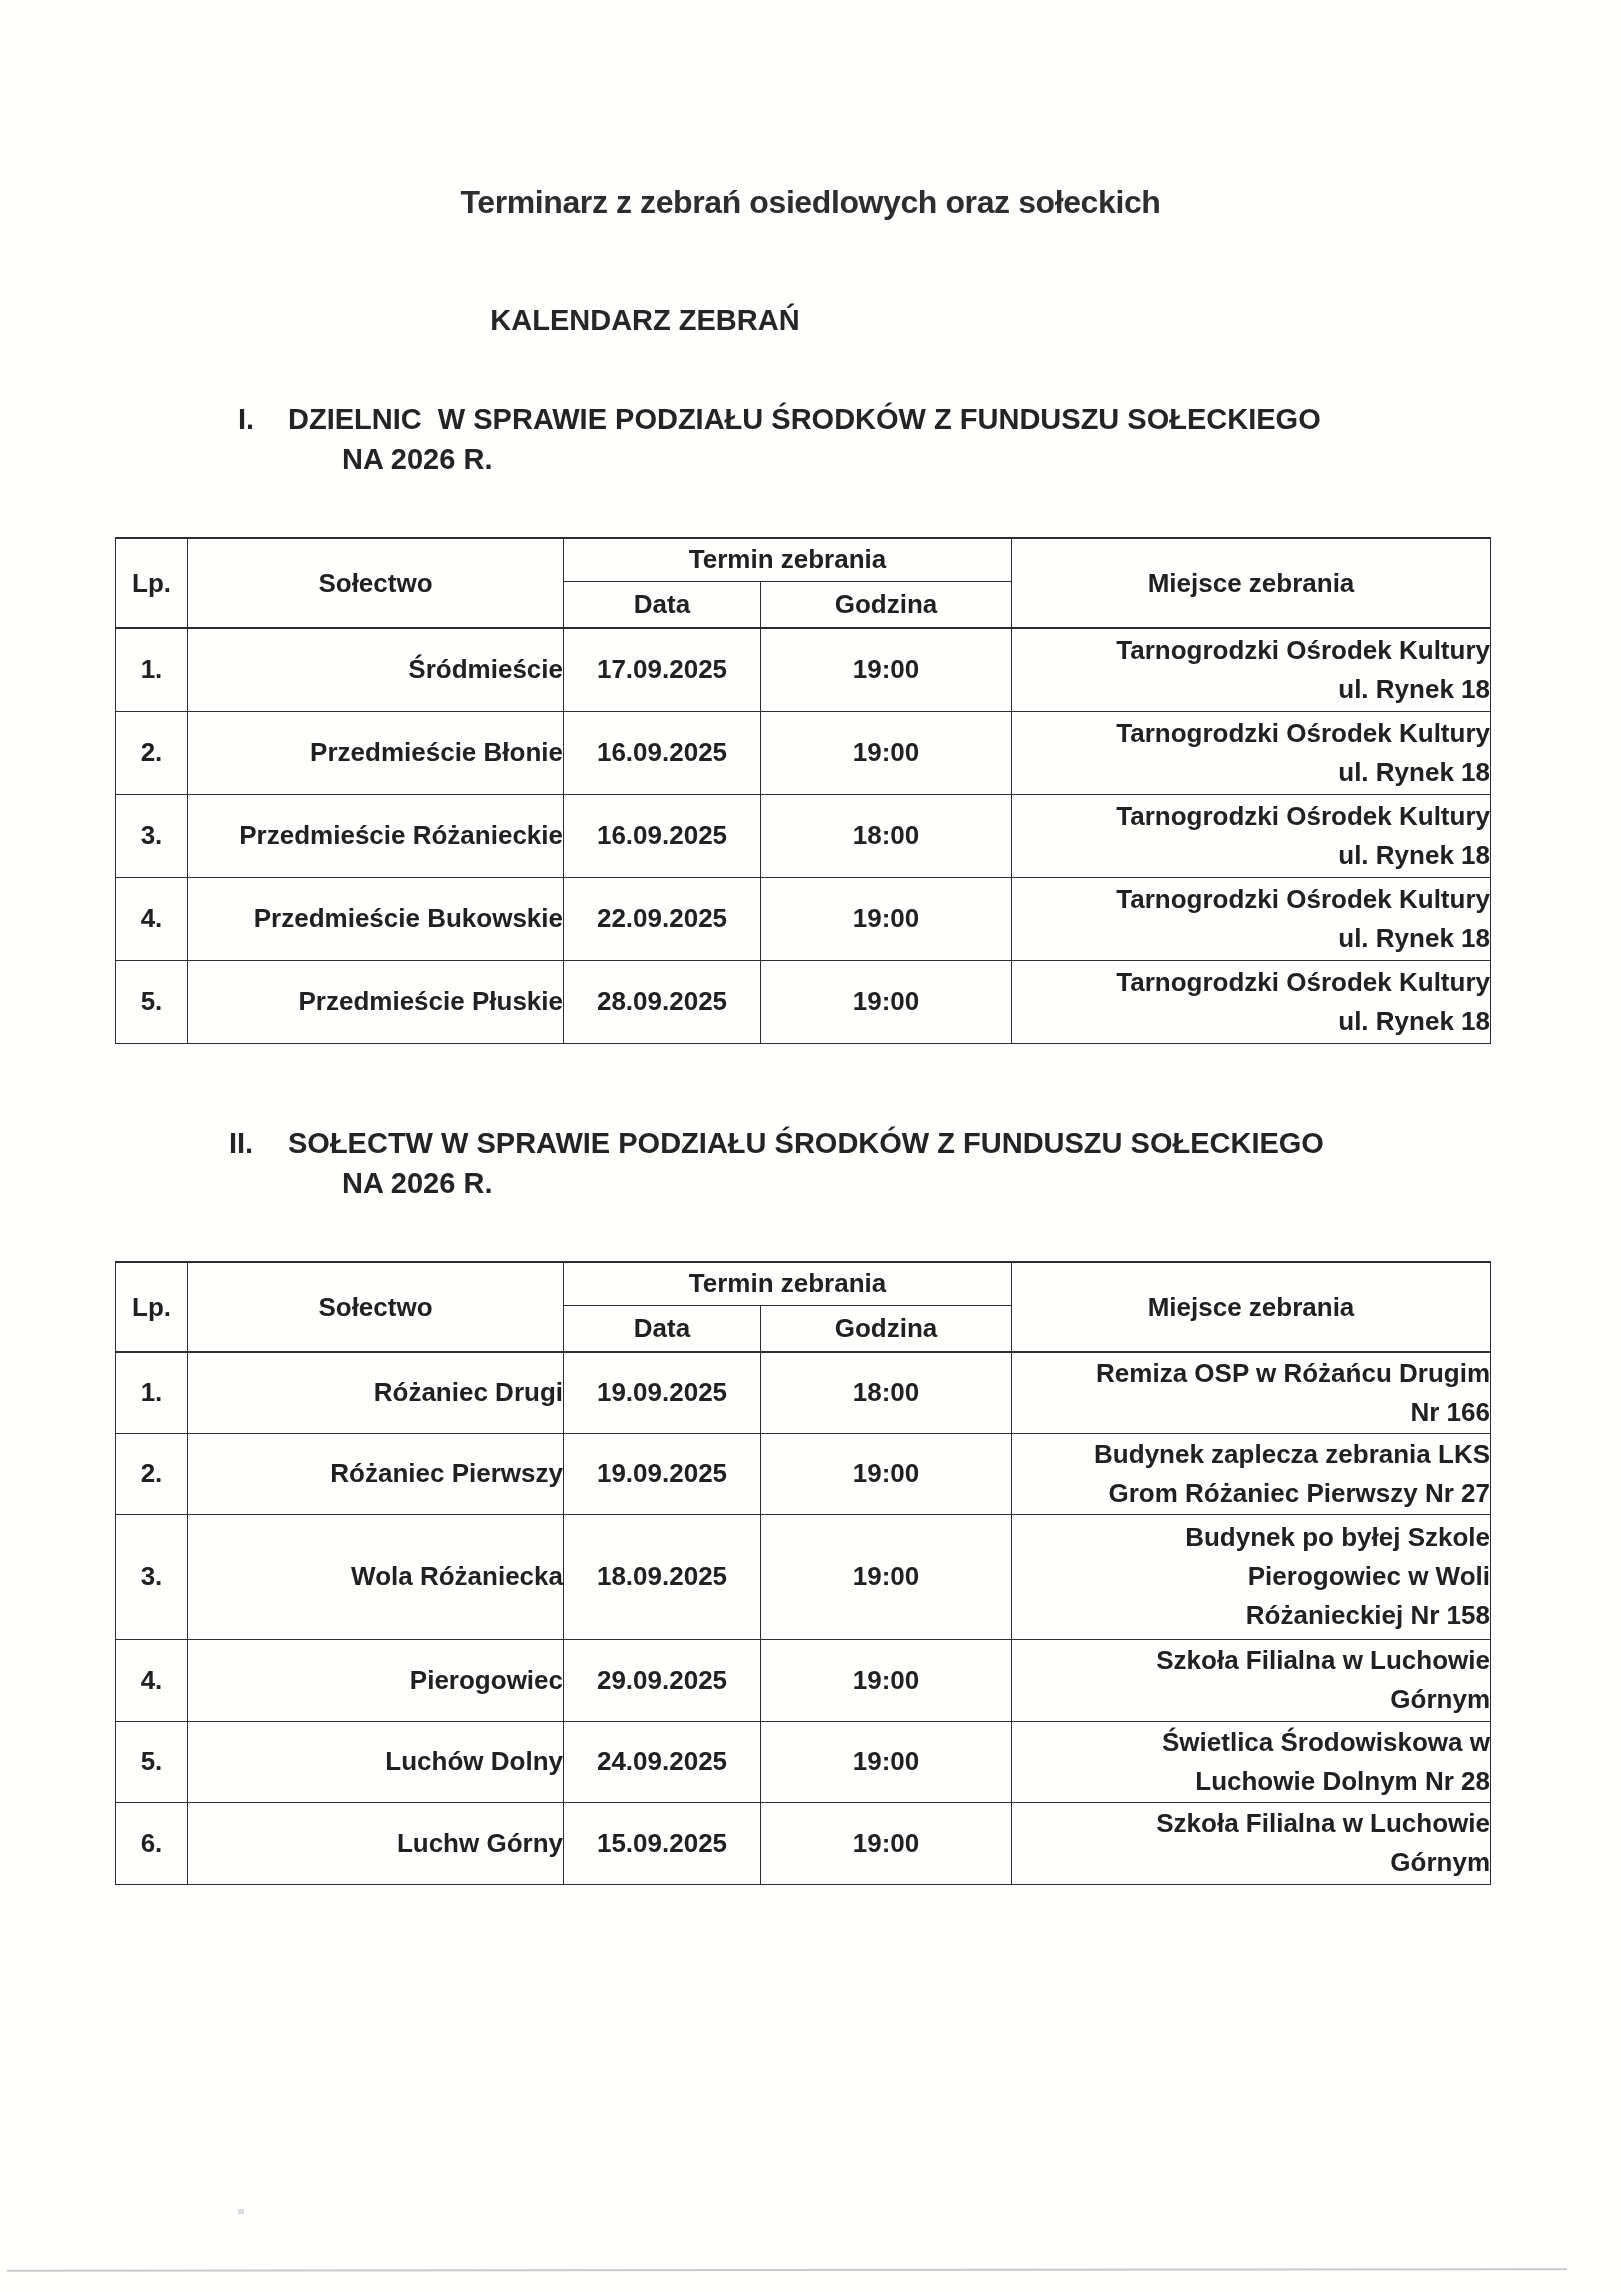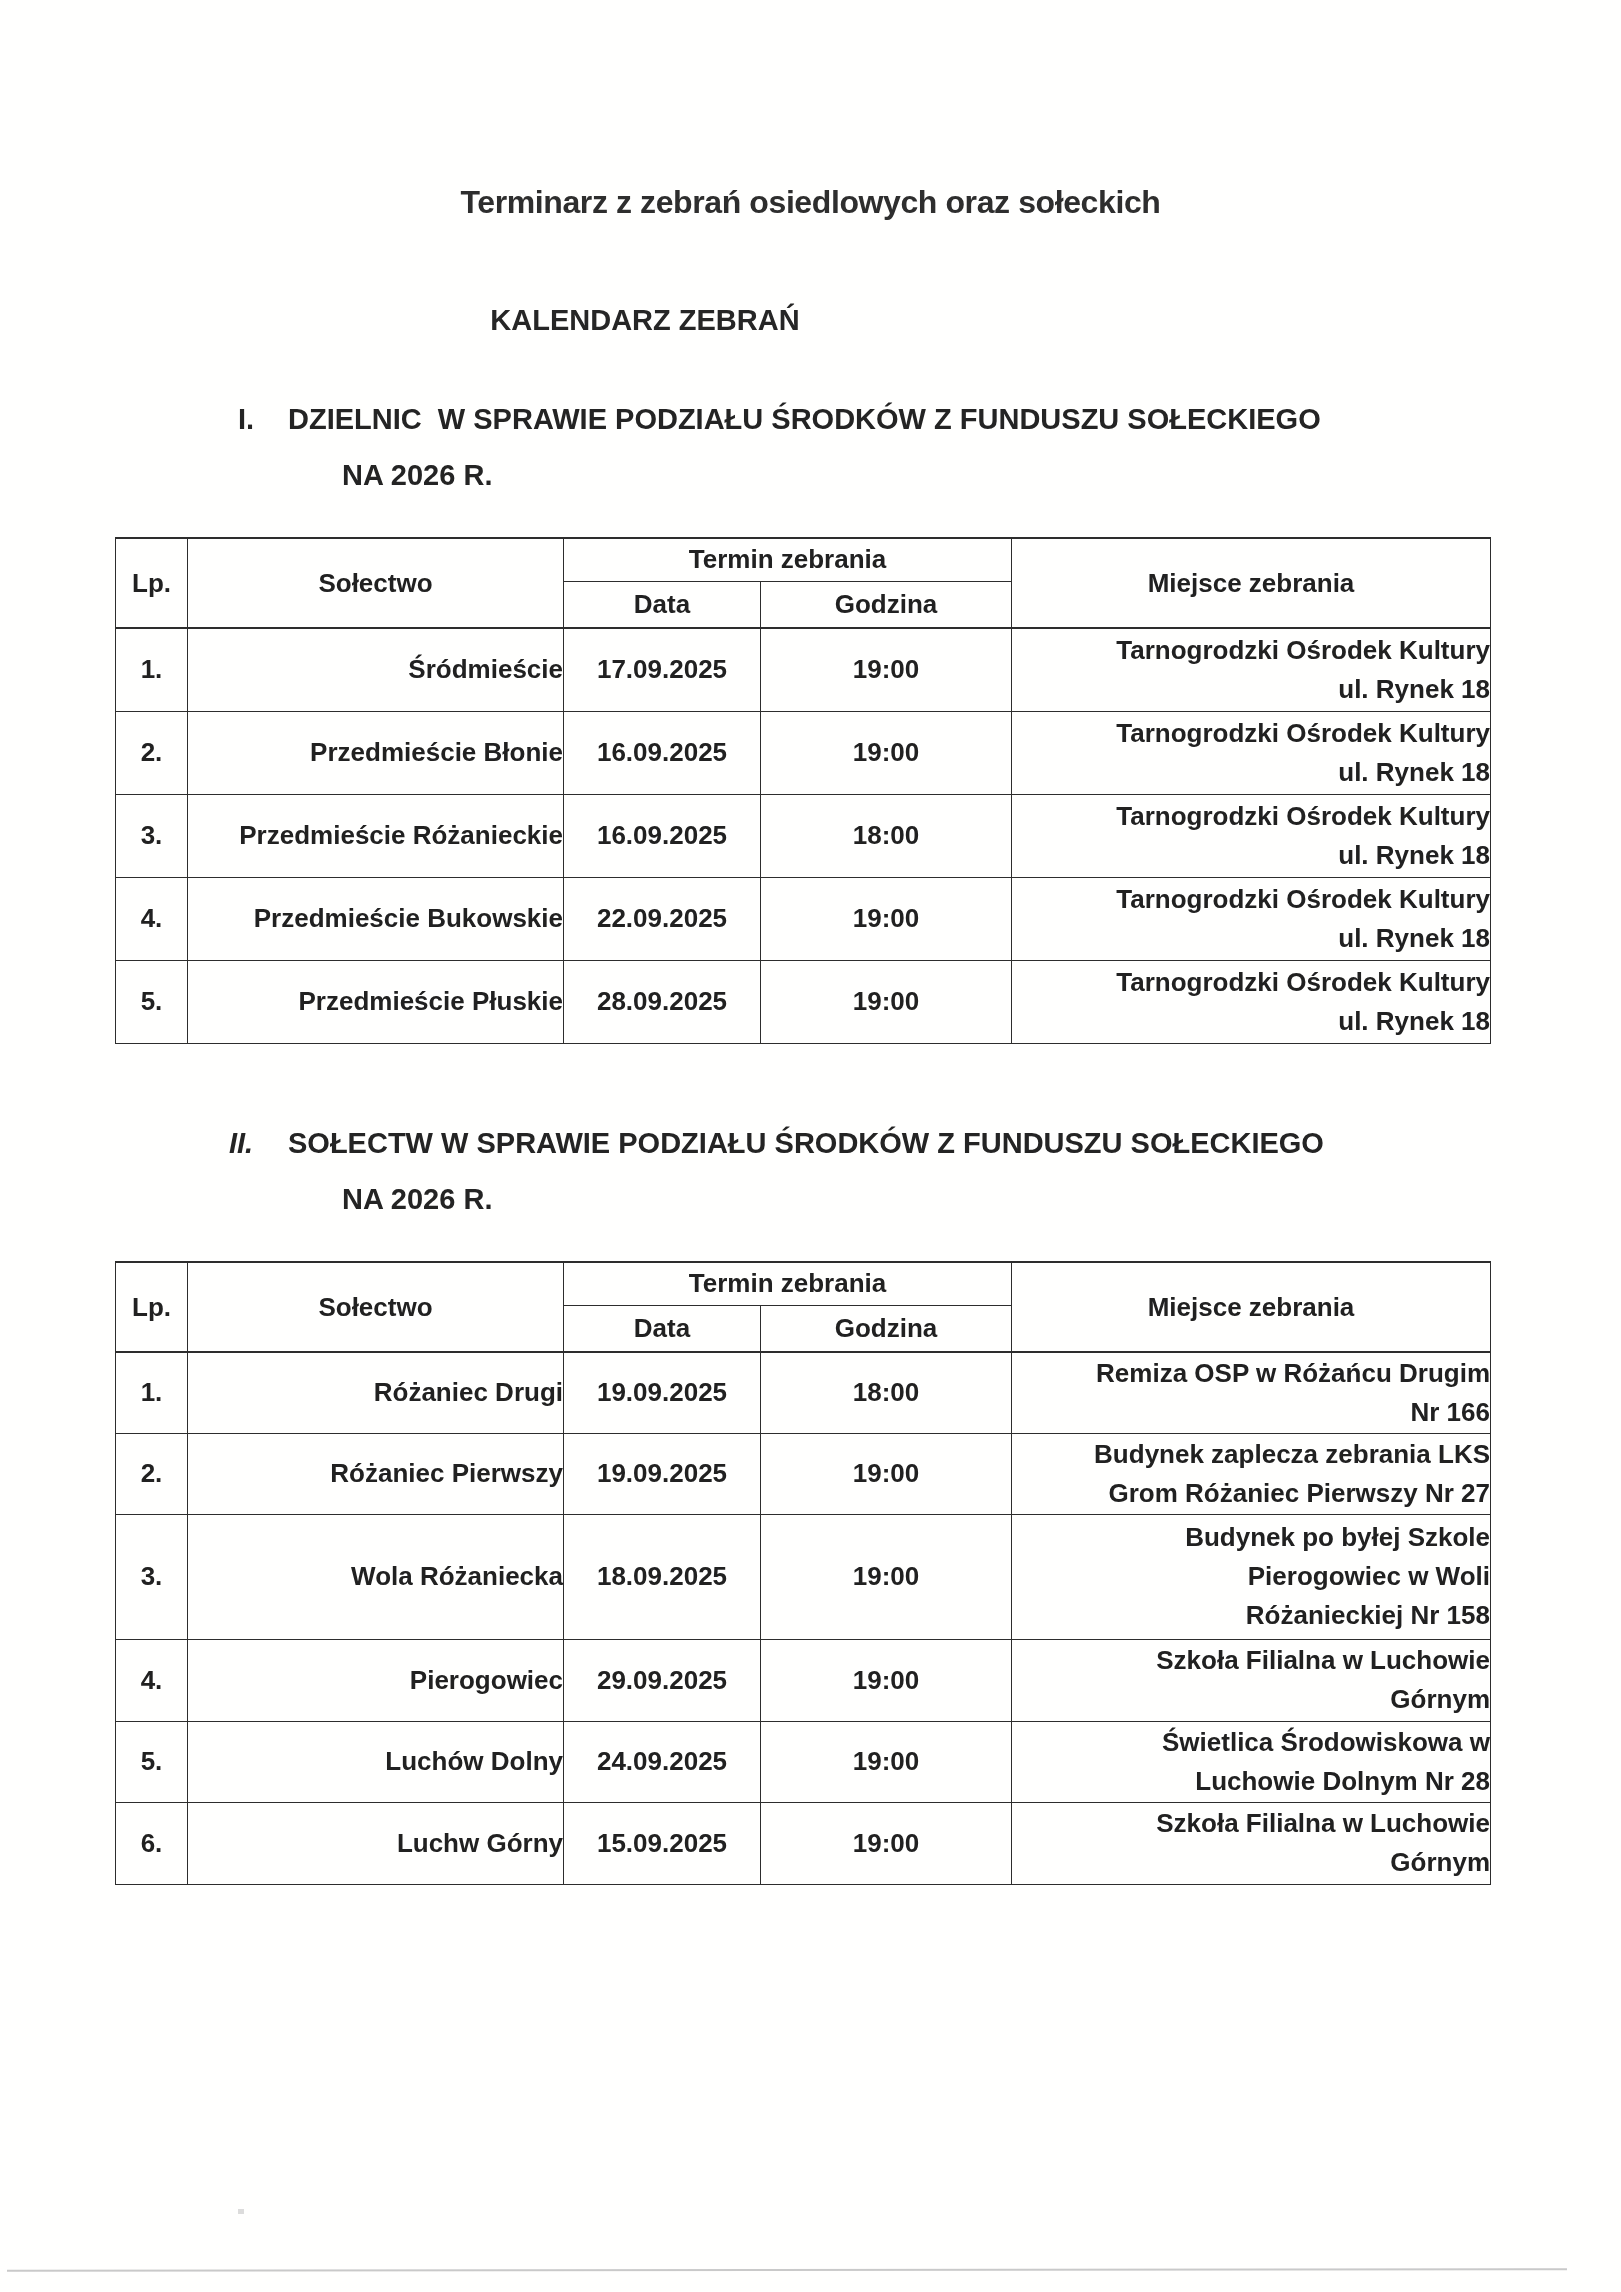--- a/index.html
+++ b/index.html
@@ -42,22 +42,22 @@
     font-size: 29px;
     color: #242424;
   }
   .section-line1 {
     display: flex;
     align-items: baseline;
     white-space: pre-wrap;
   }
   .section-numeral { flex: 0 0 auto; }
   .num-1 { width: 50px; }
-  .num-2 { width: 59px; font-style: italic; }
-  .section-line2 { margin-top: 23px; }
+  .num-2 { width: 59px; }
+  .section-line2 { margin-top: 7px; }
   .s1 .section-line2 { margin-left: 104px; }
   .s2 .section-line2 { margin-left: 113px; }
 
   table.schedule {
     position: absolute;
     left: 115px;
     width: 1375px;
     border-collapse: collapse;
     table-layout: fixed;
     font-size: 26px;

